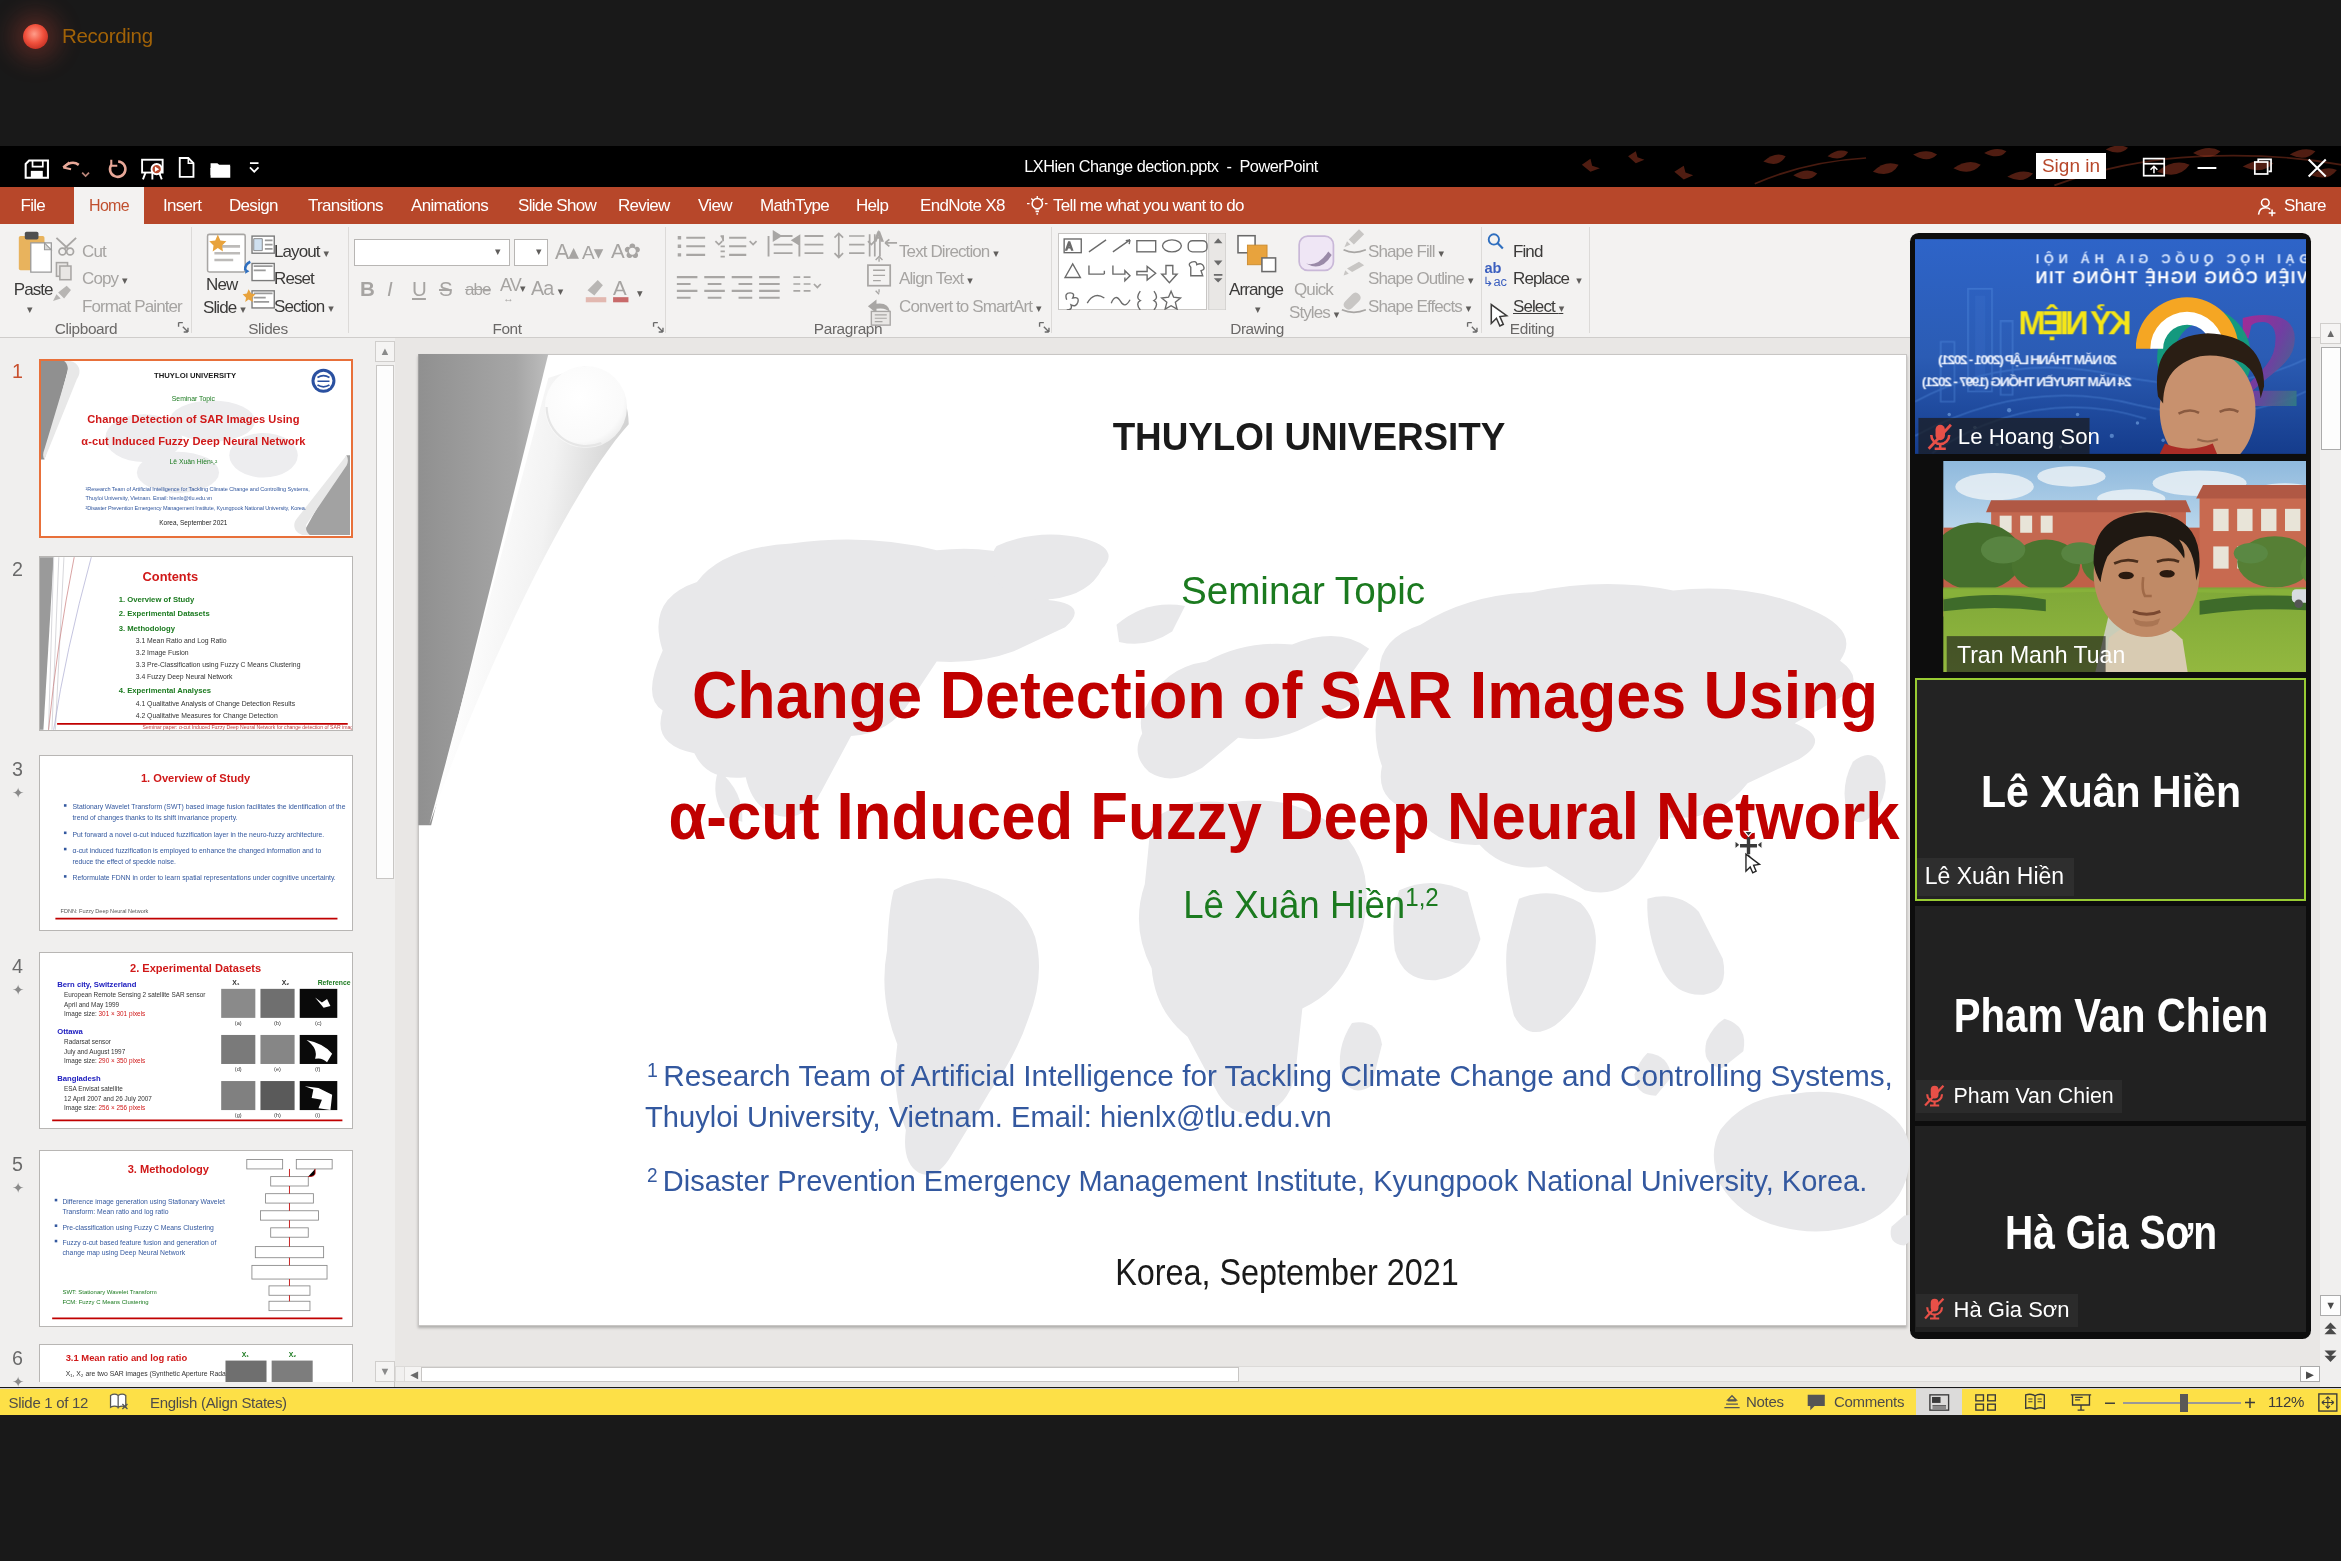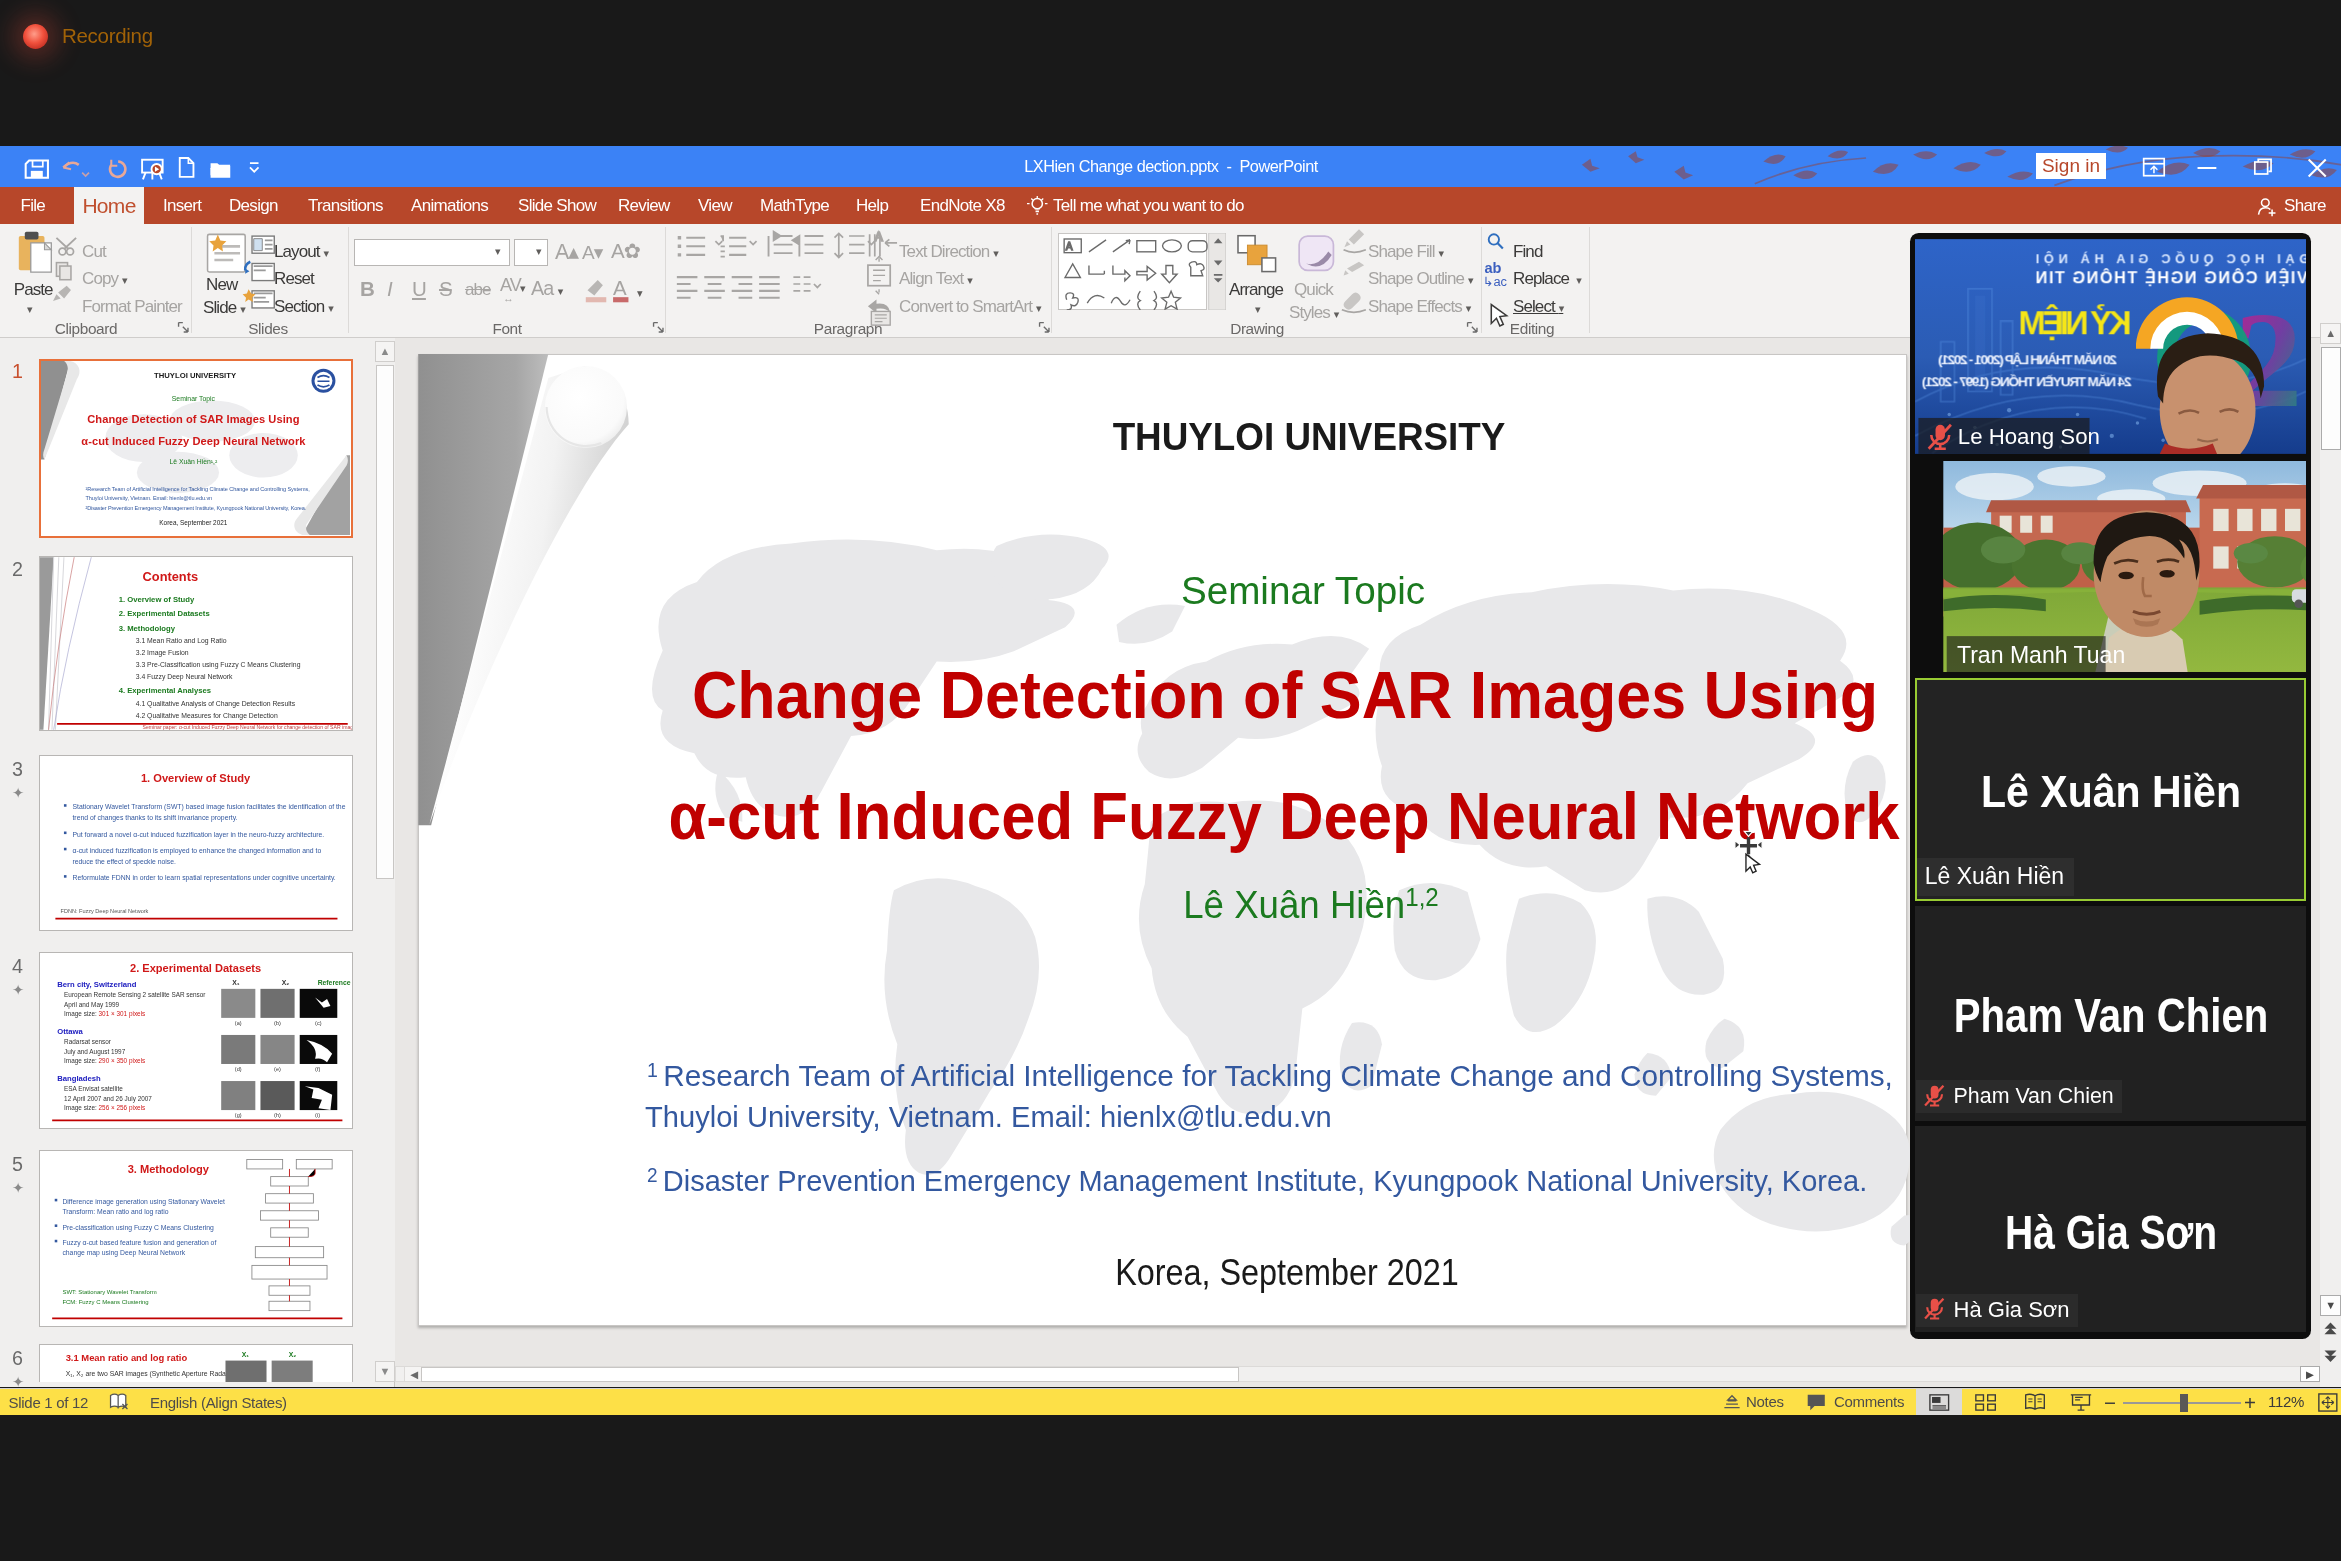--- a/index.html
+++ b/index.html
@@ -5,26 +5,26 @@
   * { margin:0; padding:0; box-sizing:border-box; }
   html,body { width:2342px; height:1561px; overflow:hidden; background:#191919; }
   body { font-family:"Liberation Sans", sans-serif; position:relative; }
   .abs { position:absolute; }
   
   #recdot { left:23px; top:24px; width:25px; height:25px; border-radius:50%;
     background:radial-gradient(circle at 45% 40%, #ff9d8a 0%, #f0503c 45%, #c83326 75%, rgba(160,30,20,.25) 100%);
     box-shadow:0 0 24px 10.3px rgba(240,80,60,.28); }
   #rectxt { left:62px; top:24px; color:#a16207; font-size:20.5px; letter-spacing:-0.3px; }
   
-  #titlebar { left:0; top:146px; width:2342px; height:42px; background:#3b82f6; }
+  #titlebar { left:0; top:146px; width:2342px; height:42px; background:#000000; }
   #menurow  { left:0; top:187px; width:2342px; height:37px; background:#B7472A; }
   #ribbon   { left:0; top:224px; width:2342px; height:114px; background:#F3F2F1; border-bottom:0.9px solid #CFCDCB; }
   .ttl { color:#fff; font-size:20.5px; }
   .tab { position:absolute; top:8.6px; color:#fff; font-size:17px; letter-spacing:-0.7px; white-space:nowrap; }
-  #hometab { left:74px; top:0; width:70px; height:37px; background:#F3F2F1; color:#C0502F; font-size:21px; letter-spacing:-0.7px;
+  #hometab { left:74px; top:0; width:70px; height:37px; background:#F3F2F1; color:#C0502F; font-size:16px; letter-spacing:-0.7px;
     text-align:center; line-height:37px; }
   .glabel { position:absolute; top:96px; font-size:15.4px; letter-spacing:-0.4px; color:#6A6867; white-space:nowrap; transform:translateX(-50%); }
   .gsep { position:absolute; top:3.4px; width:0.9px; height:106px; background:#DCDAD8; }
   .rtxt { position:absolute; font-size:17px; letter-spacing:-0.9px; color:#3B3A39; white-space:nowrap; }
   .rdis { position:absolute; font-size:17px; letter-spacing:-0.9px; color:#A6A4A2; white-space:nowrap; }
   .dd { color:#605E5C; font-size:11px; }
   
   #editor { left:0; top:338px; width:2342px; height:1049px; background:#E9E7E5; }
   #thumbpanel { left:0; top:338px; width:395px; height:1049px; background:#F0EFEE; border-right:0.9px solid #C6C4C2; }
   .thumb { position:absolute; left:39px; width:314px; background:#fff; border:0.9px solid #B8B6B4; overflow:hidden; }

